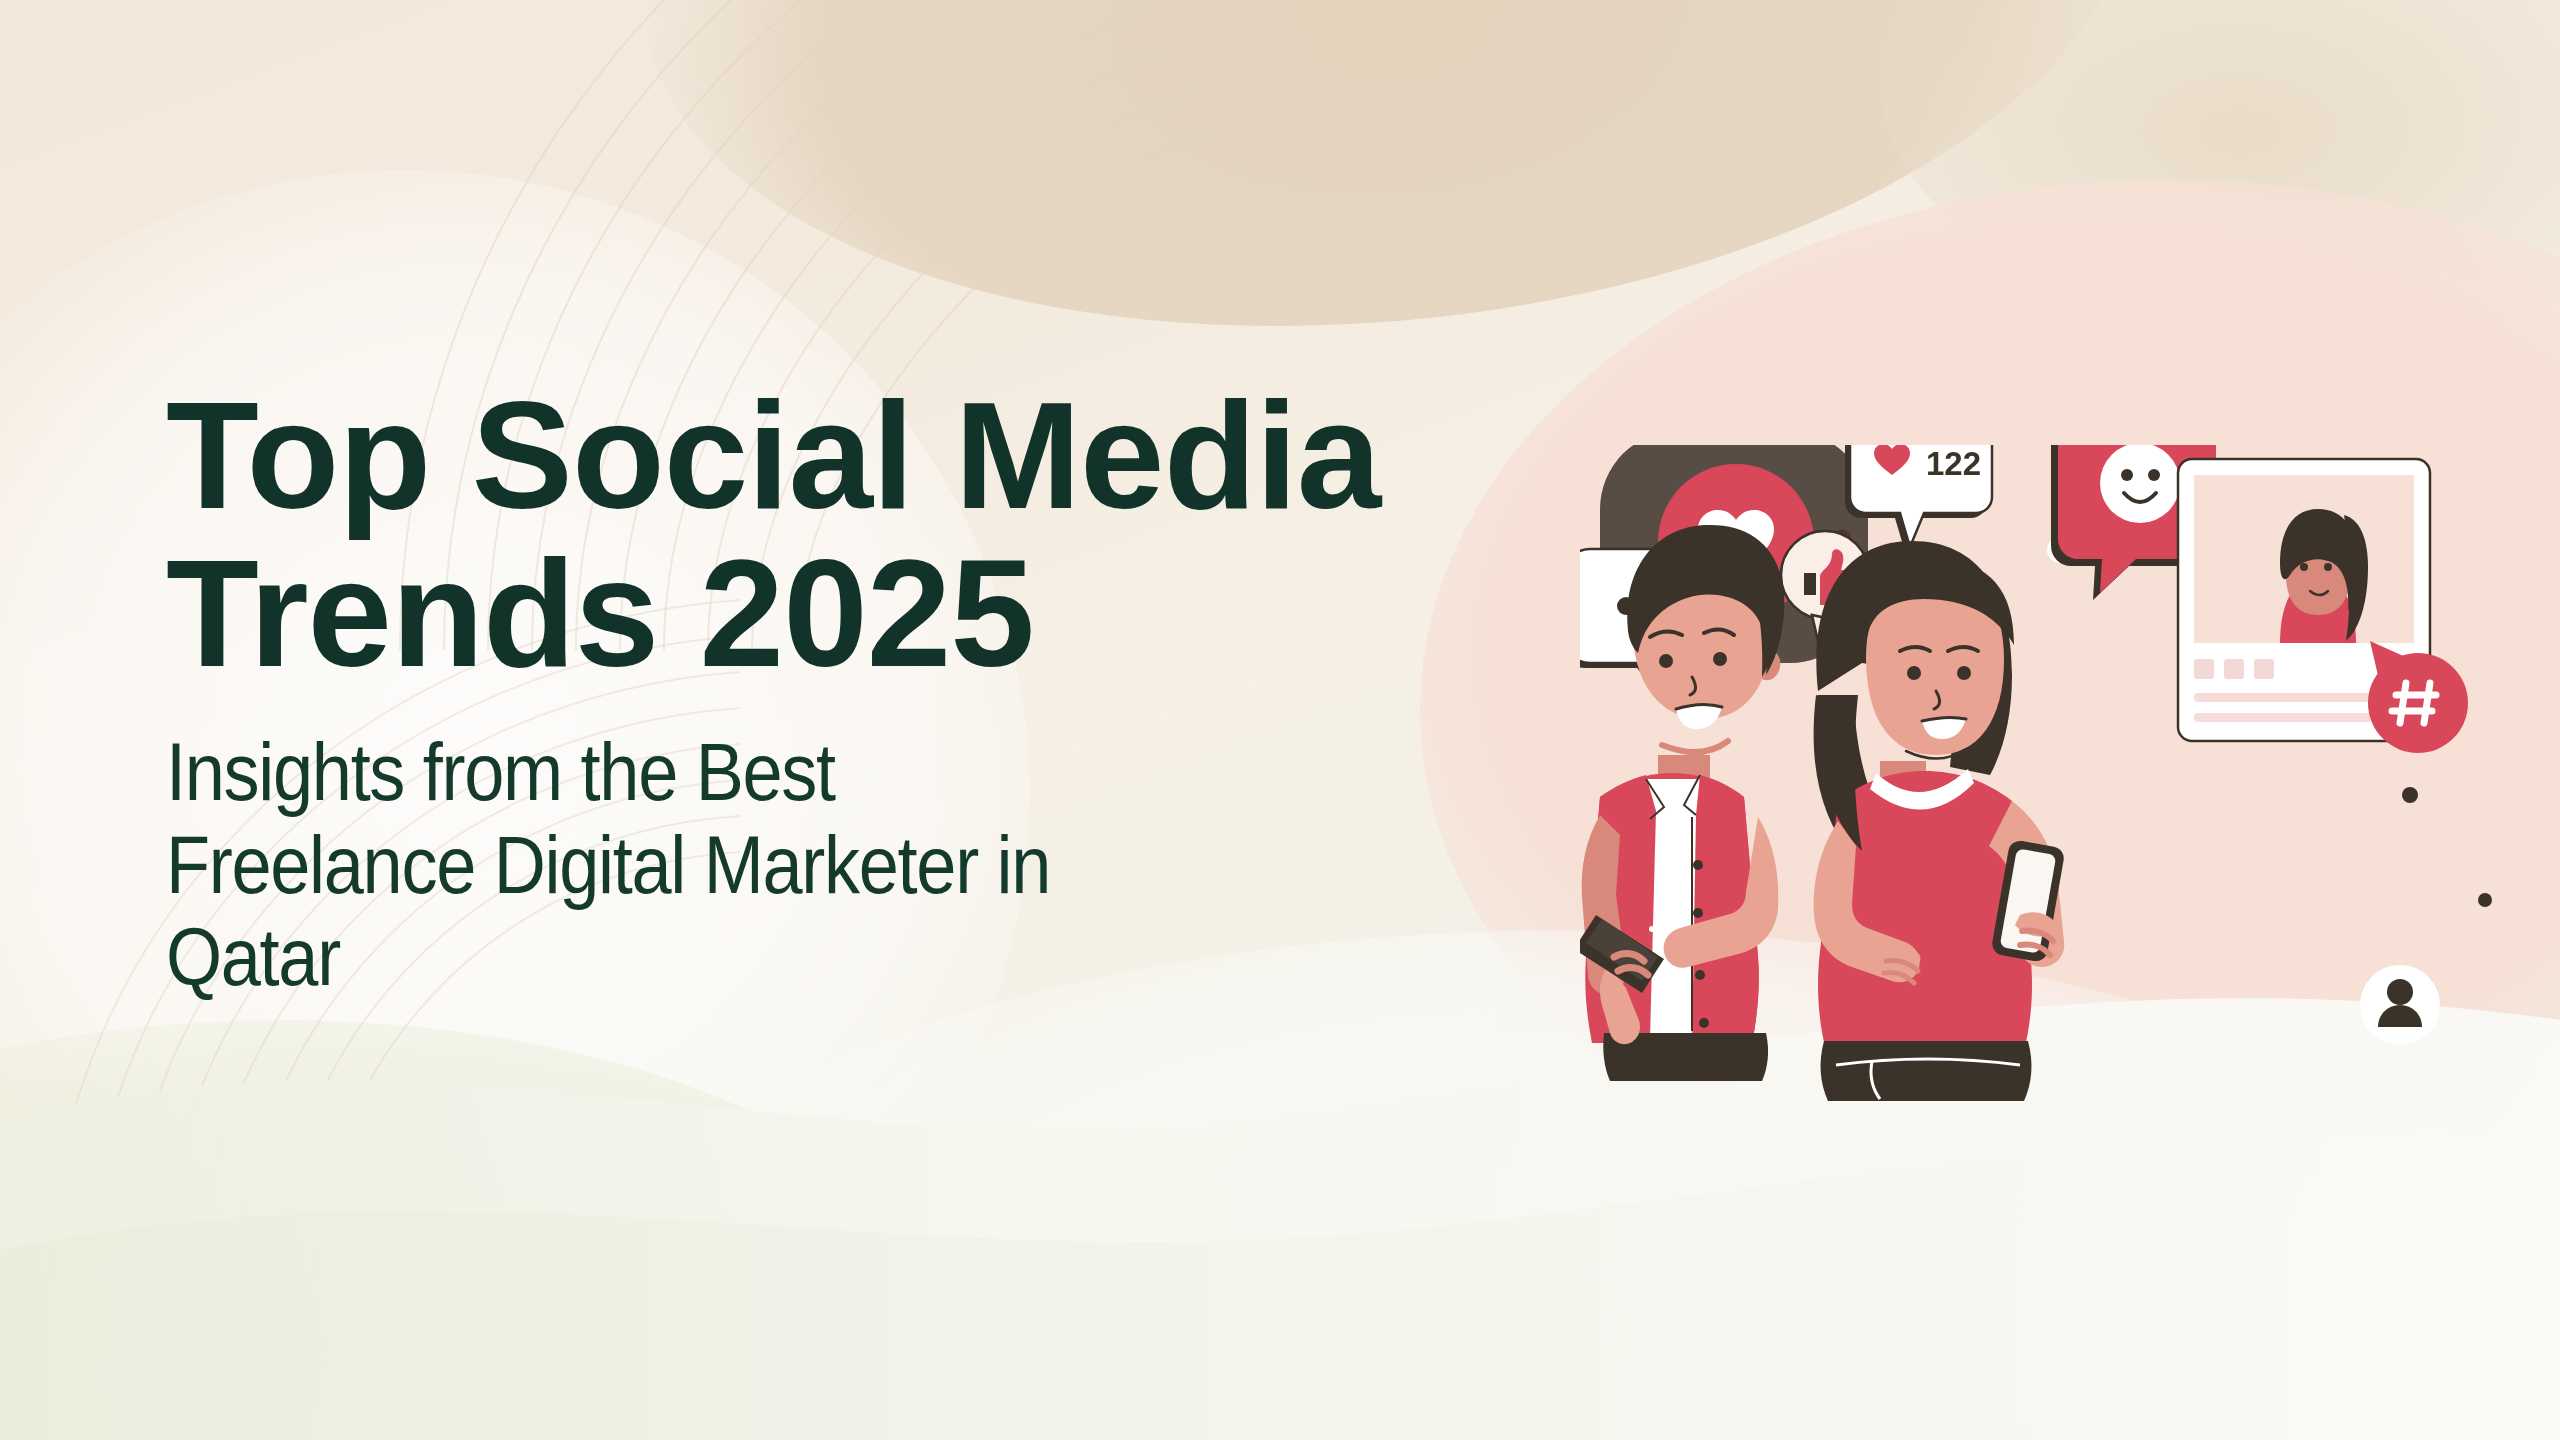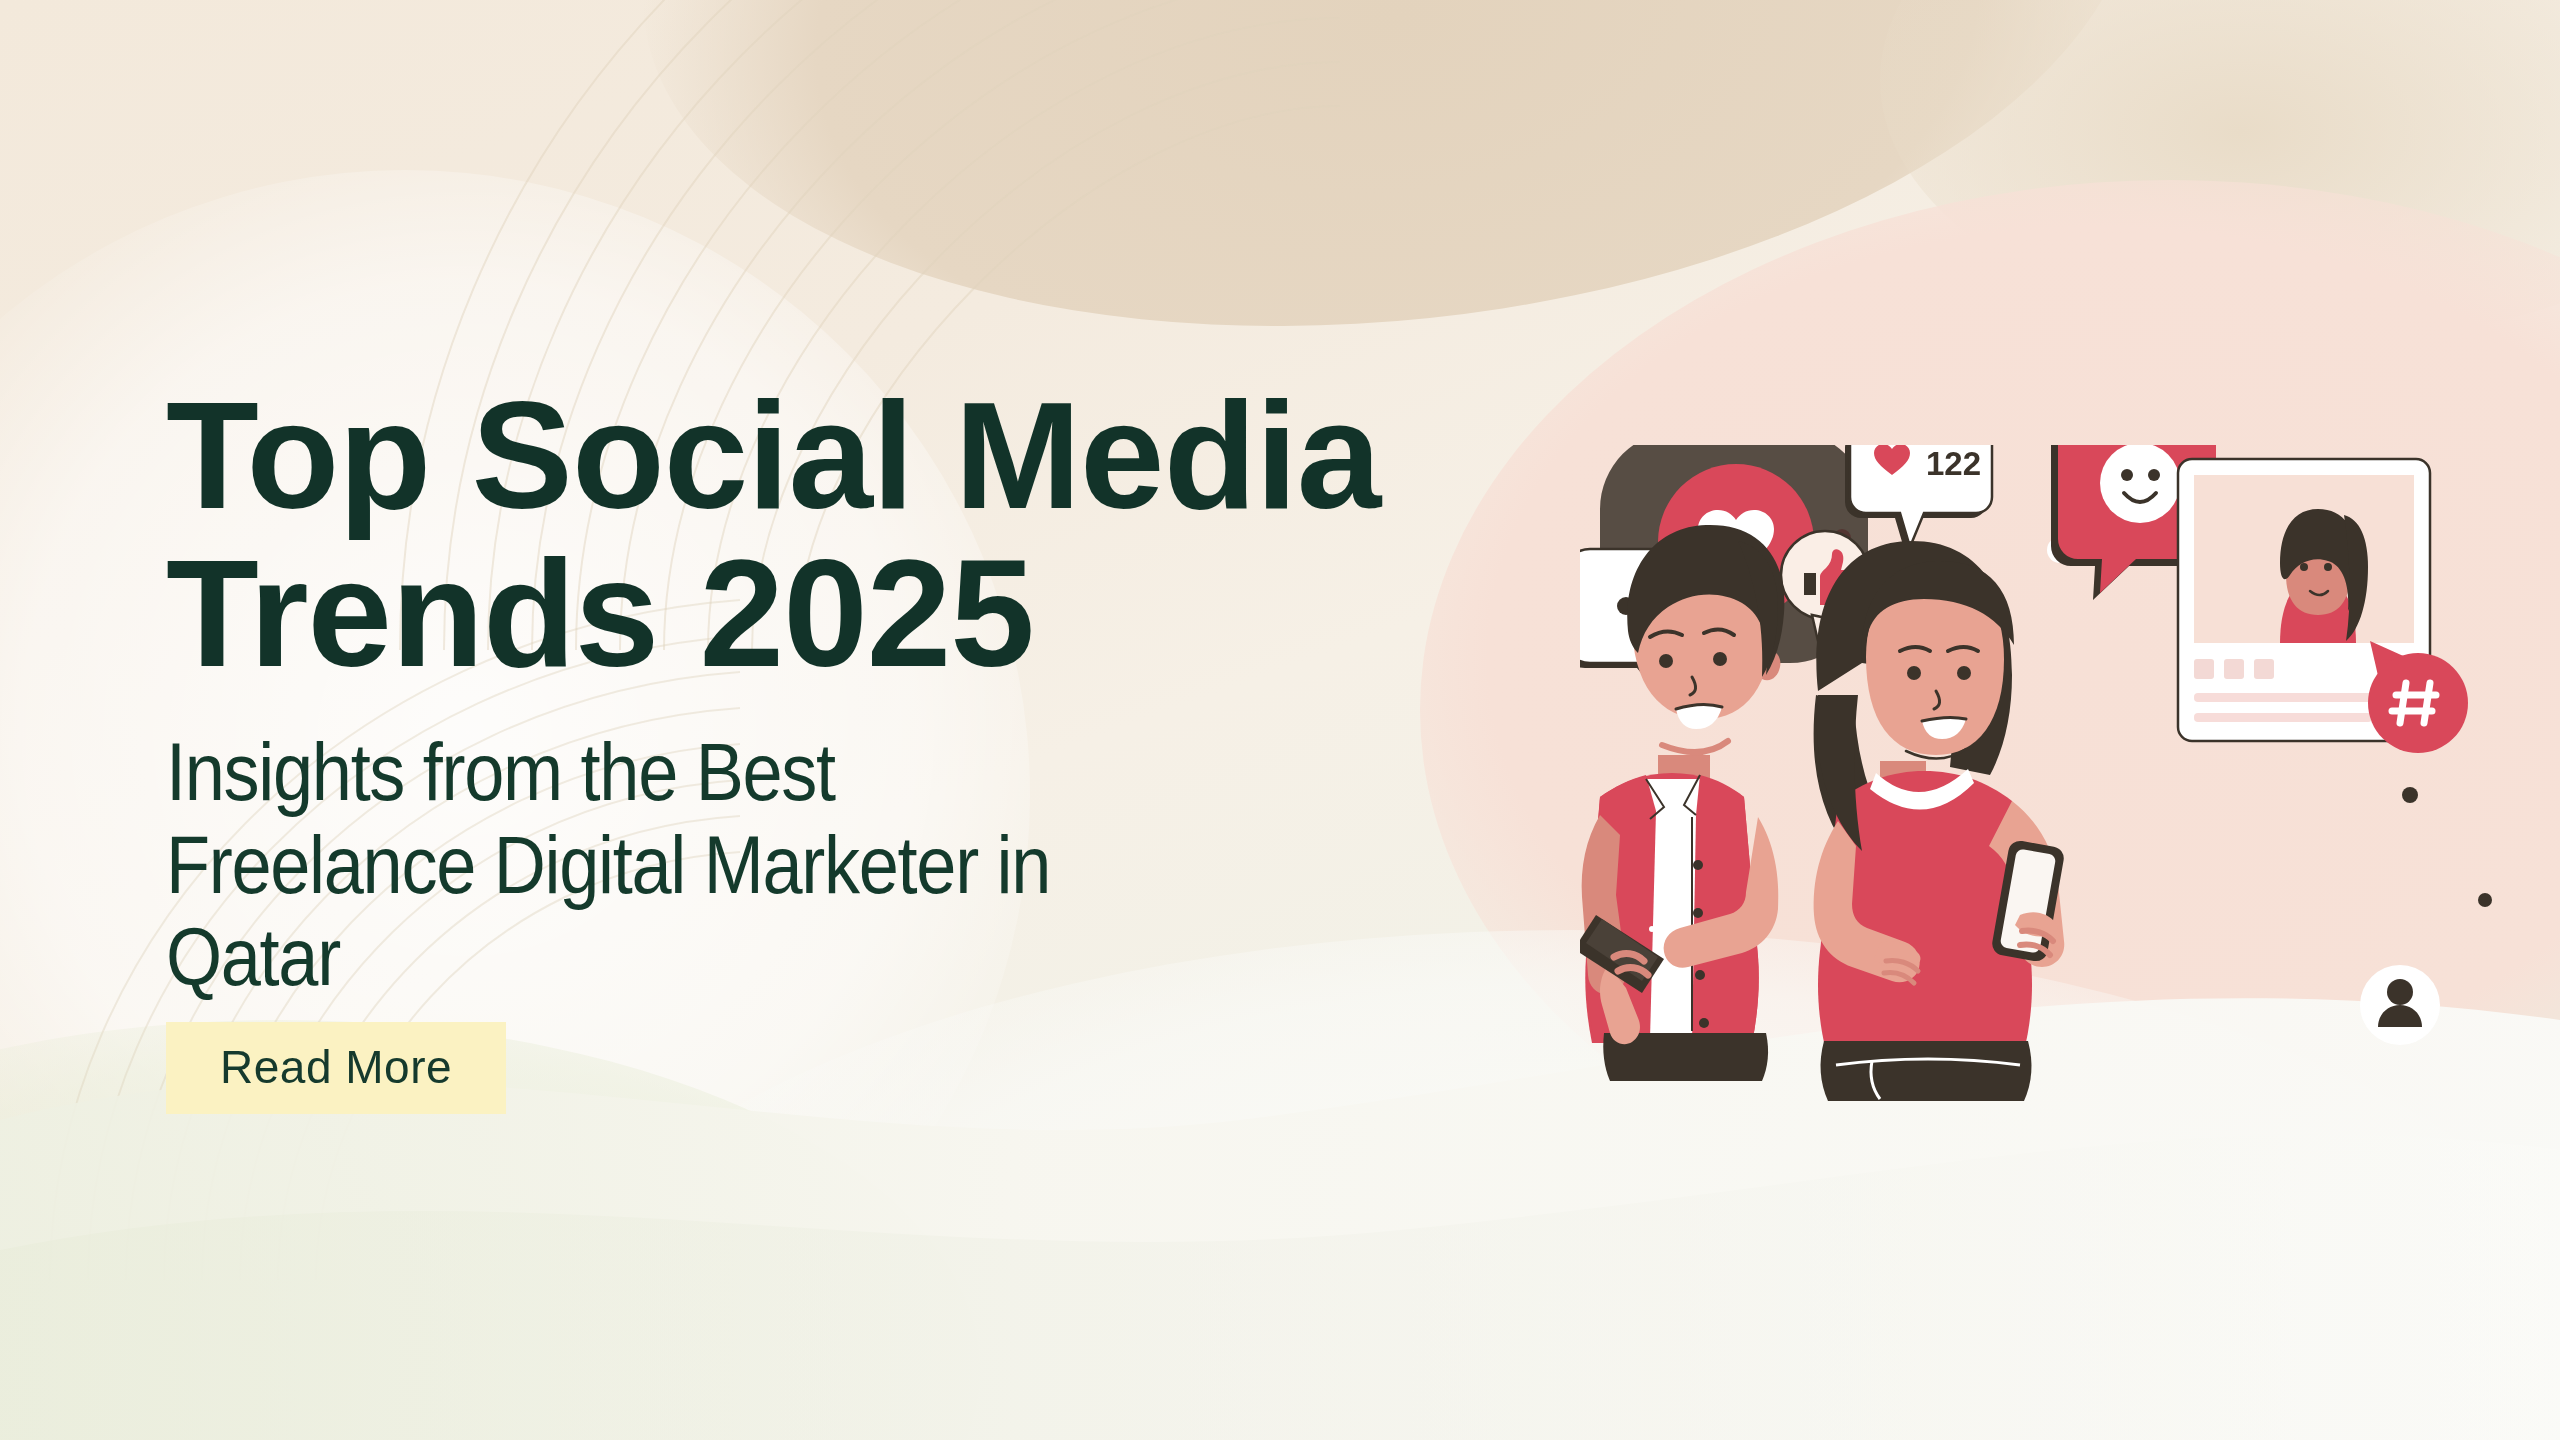--- a/index.html
+++ b/index.html
@@ -162,21 +162,20 @@
   </svg>
 
   <div class="content">
     <h1 class="title">Top Social Media
 Trends 2025</h1>
 
     <p class="subtitle">Insights from the Best
 Freelance Digital Marketer in
 Qatar</p>
 
-    <button class="cta">Read More</button>
   </div>
 
   <div class="illustration">
     <svg viewBox="0 0 980 760" fill="none" xmlns="http://www.w3.org/2000/svg">
 
       <circle cx="160" cy="430" r="7" fill="#d9485a"></circle>
       <circle cx="300" cy="462" r="6" fill="#d9485a"></circle>
       <circle cx="262" cy="93" r="9" fill="#d9485a"></circle>
       <circle cx="560" cy="80" r="9" fill="#d9485a"></circle>
       <circle cx="487" cy="20" r="7" fill="#3b332a"></circle>

